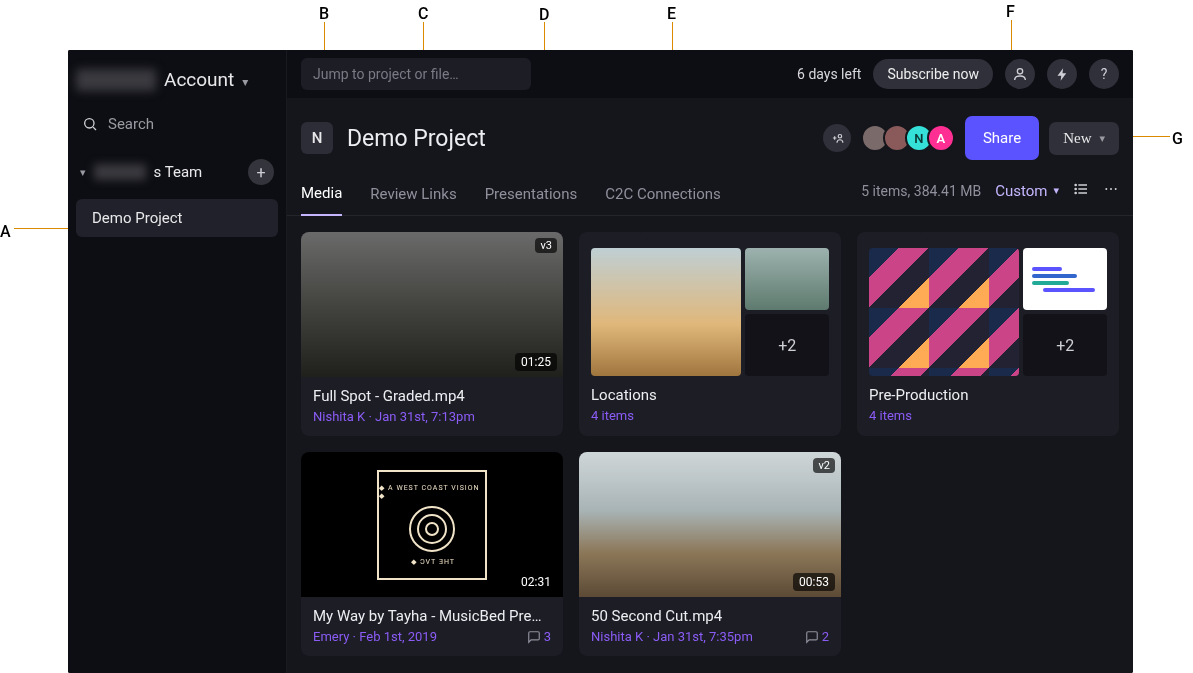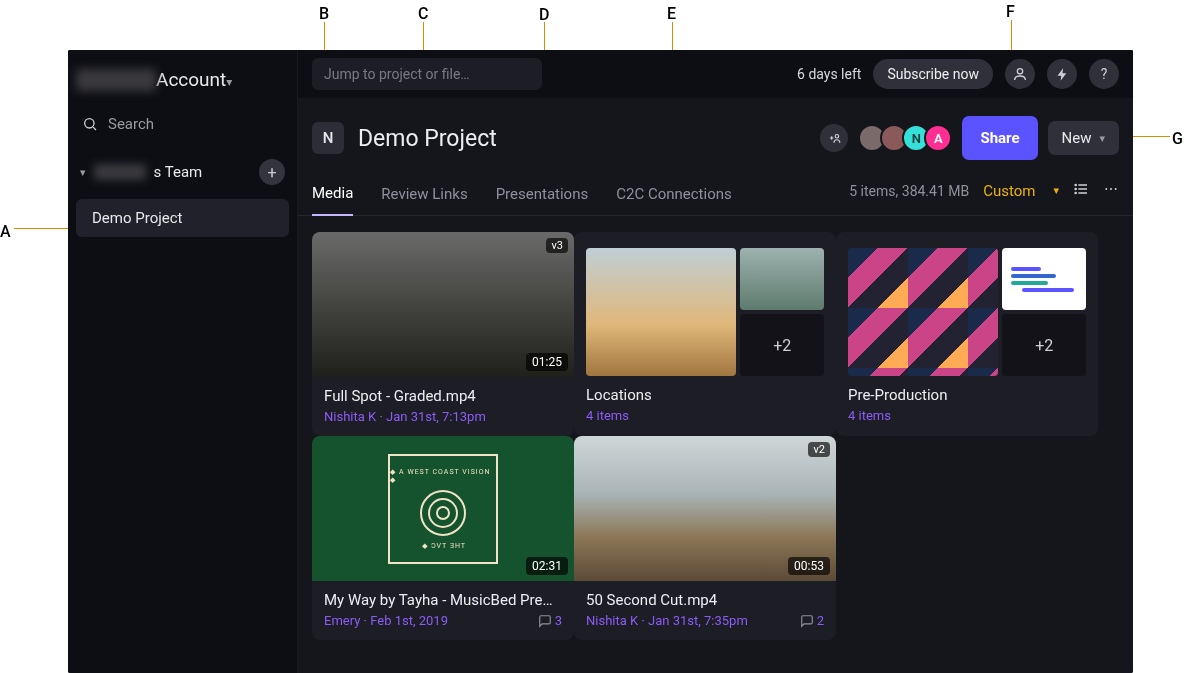--- a/index.html
+++ b/index.html
@@ -33,20 +33,21 @@
     width: 230px;
     background: #0d0e13;
     border-right: 1px solid rgba(255,255,255,0.05);
     display: flex;
     flex-direction: column;
     padding-top: 8px;
   }
   .account-row {
     display: flex; align-items: center;
     padding: 10px 8px;
+    gap: 8px;
   }
   .acct-blur {
     width: 80px; height: 22px;
     background: #3a3a3f;
     filter: blur(5px);
     border-radius: 3px;
   }
   .account-row .label { font-size: 19px; color:#e8e8ea;}
   .account-row .chev { color:#9a9aa3; font-size:12px; margin-top:4px;}
   .search-row {
@@ -131,51 +132,52 @@
   .avatars{display:flex;}
   .av{
     width:28px;height:28px;border-radius:50%;
     margin-left:-6px;
     display:flex;align-items:center;justify-content:center;
     font-size:13px;font-weight:600;
     border:2px solid #15161c;
   }
   .share-btn{
     background:#5b53ff;color:#fff;
-    padding:13px 18px;border-radius:7px;font-size:15px;font-weight:700;
+    padding:13px 18px;border-radius:7px;font-size:15px;font-weight:400;
   }
   .new-btn{
     background:#2f3039;color:#e8e8ea;
     padding:8px 14px;border-radius:7px;font-size:15px;
-    display:flex;align-items:center;gap:8px;
+    display:flex;align-items:center;gap:8px;font-family:Liberation Serif, serif;
   }
 
   .tabs-row{
     display:flex;align-items:center;
     padding: 6px 14px 0;
     border-bottom:1px solid rgba(255,255,255,0.07);
     gap:28px;
   }
   .tab{
     padding:8px 0 12px;
     color:#8f909b;font-size:15px;
     cursor:pointer;
   }
   .tab.active{color:#fff;border-bottom:2px solid #c4b5fd;margin-bottom:-1px;}
   .tabs-right{
     margin-left:auto;display:flex;align-items:center;gap:14px;
     color:#8f909b;font-size:14px;
     padding-bottom:10px;
   }
-  .sort-dd{color:#eab308;font-size:15px;display:flex;align-items:center;gap:18px;}
+  .sort-dd{color:#c4b5fd;font-size:15px;display:flex;align-items:center;gap:6px;}
 
   .grid{
     padding:16px 14px;
     display:grid;
     grid-template-columns: repeat(3, 262px);
+    gap:16px;
     align-content:start;
   }
   .card{
     background:#1c1d25;border-radius:8px;overflow:hidden;
     display:flex;flex-direction:column;
   }
   .thumb{
     height:145px;position:relative;
     background:#2a2b33;
   }
@@ -212,21 +214,21 @@
   }
   .ft-main{flex:1.8;border-radius:4px;overflow:hidden;}
   .ft-side{flex:1;display:flex;flex-direction:column;gap:4px;}
   .ft-small{flex:1;border-radius:4px;overflow:hidden;position:relative;display:flex;align-items:center;justify-content:center;color:#cfcfd6;font-size:16px;background:#2a2b33;}
   .more-cnt{background:rgba(0,0,0,0.35);}
 
   
   .sc-video1{background:linear-gradient(180deg,#6a6a6a 0%,#3c3c38 60%,#1f1f1b 100%);}
   .sc-headstack{background:linear-gradient(180deg,#bfcfd4 0%,#e0b77a 60%,#a0763f 100%);}
   .sc-waterfall{background:linear-gradient(180deg,#9db2ae 0%,#5e7a6e 100%);}
-  .sc-poster{background:#14532d;display:flex;align-items:center;justify-content:center;}
+  .sc-poster{background:#000000;display:flex;align-items:center;justify-content:center;}
   .sc-coast{background:linear-gradient(180deg,#cfd6d8 0%,#a9b4b6 40%,#8b7657 70%,#5c4a36 100%);}
   .sc-collage{background:
      linear-gradient(135deg,#1a2a4a 0 25%,#c48 25% 50%,#223 50% 75%,#fa5 75% 100%);
      background-size:60px 60px;
   }
   .sc-gantt{background:#fff;}
 
   .poster-frame{
     width:110px;height:110px;border:2px solid #f0e3c7;
     display:flex;flex-direction:column;align-items:center;justify-content:center;

